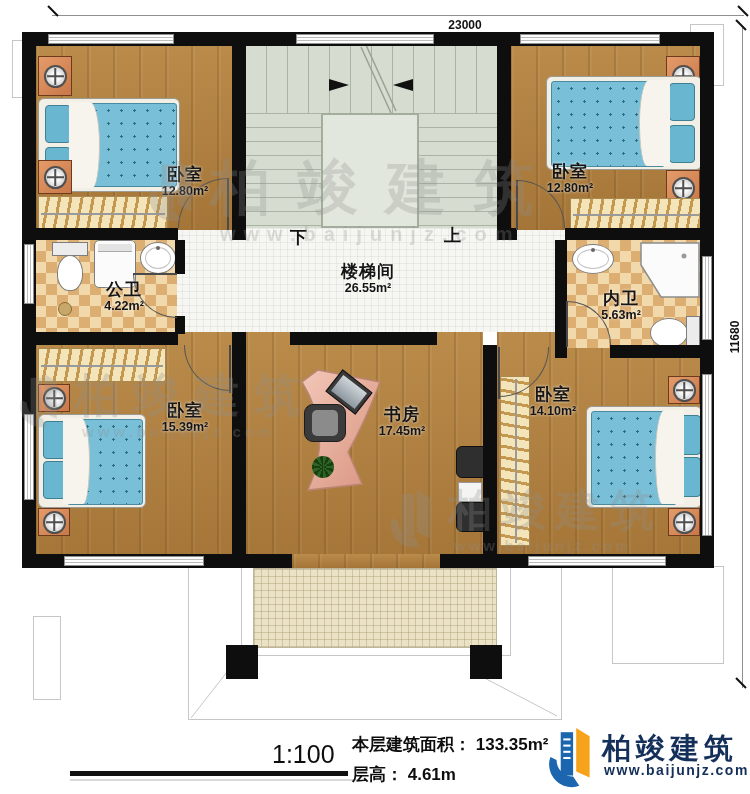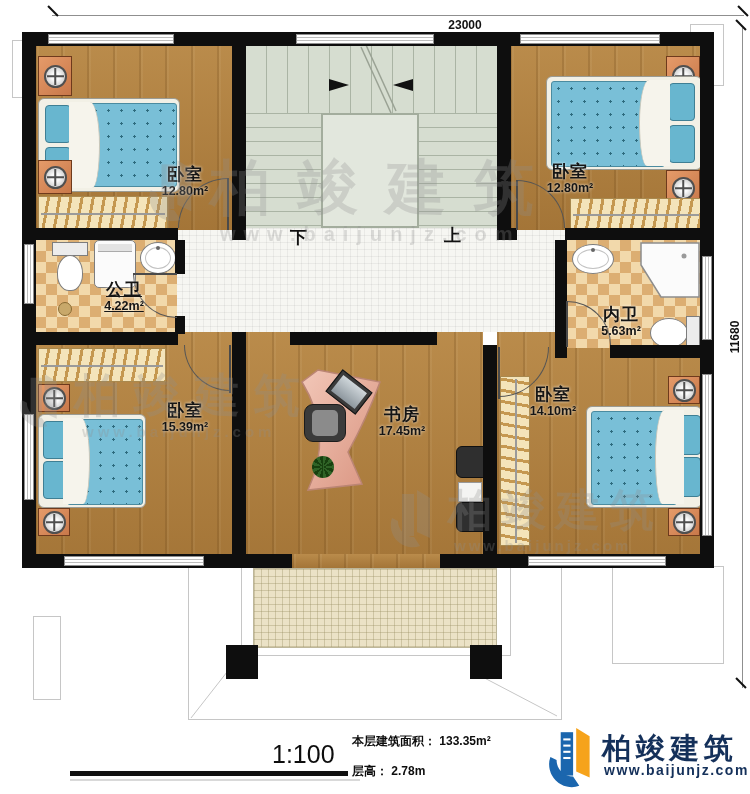--- a/index.html
+++ b/index.html
@@ -77,21 +77,21 @@
   .tick{position:absolute;width:14px;height:2px;background:#111;transform:rotate(45deg);z-index:7;}
   .dimtext{position:absolute;font-size:12px;font-weight:700;color:#111;z-index:7;text-align:center;}
   .eave{position:absolute;border:1px solid #c6c6c6;z-index:4;}
   
   .wm{position:absolute;z-index:50;color:#8f8f8f;opacity:.27;font-weight:700;pointer-events:none;white-space:nowrap;display:flex;align-items:flex-start;gap:8px;}
   .wm .wm-name{line-height:1;}
   .wm .wm-web{line-height:1;margin-top:6px;}
   
   .tb-title{position:absolute;left:72px;top:729px;font-size:37px;font-weight:700;letter-spacing:2px;color:#0d0d0d;z-index:60;}
   .tb-scale{position:absolute;left:272px;top:740px;font-size:25px;font-weight:500;color:#0d0d0d;z-index:60;}
-  .tb-row{position:absolute;font-size:12px;font-weight:700;color:#0d0d0d;z-index:60;}
+  .tb-row{position:absolute;font-size:17px;font-weight:700;color:#0d0d0d;z-index:60;}
   .brand-name{position:absolute;left:602px;top:729px;font-size:29px;font-weight:900;color:#14305a;letter-spacing:5px;z-index:60;}
   .brand-web{position:absolute;left:604px;top:762px;font-size:14px;font-weight:700;color:#14305a;letter-spacing:1.5px;z-index:60;}
 </style>
 </head>
 <body>
 
 <div class="canvas">
 
   <div class="eave" style="left:188px;top:566px;width:372px;height:152px;"></div>
   <div class="eave" style="left:33px;top:616px;width:26px;height:82px;"></div>
@@ -270,25 +270,29 @@
   <div class="abs leaf" style="left:498px;top:347px;width:2px;height:52px;"></div>
 
   <div class="rlabel" style="left:140px;top:166px;width:90px;">
     <div class="nm">卧室</div>
     <div class="ar">12.80m²</div>
   </div>
   <div class="rlabel" style="left:525px;top:163px;width:90px;">
     <div class="nm">卧室</div>
     <div class="ar">12.80m²</div>
   </div>
-  <div class="rlabel" style="left:79px;top:281px;width:90px;text-decoration:underline;">
+  <div class="rlabel" style="left:318px;top:263px;width:100px;">
+    <div class="nm">楼梯间</div>
+    <div class="ar">26.55m²</div>
+  </div>
+  <div class="rlabel" style="left:79px;top:281px;width:90px;">
     <div class="nm">公卫</div>
     <div class="ar">4.22m²</div>
   </div>
-  <div class="rlabel" style="left:576px;top:306px;width:90px;">
+  <div class="rlabel" style="left:576px;top:290px;width:90px;">
     <div class="nm">内卫</div>
     <div class="ar">5.63m²</div>
   </div>
   <div class="rlabel" style="left:140px;top:402px;width:90px;">
     <div class="nm">卧室</div>
     <div class="ar">15.39m²</div>
   </div>
   <div class="rlabel" style="left:357px;top:406px;width:90px;">
     <div class="nm">书房</div>
     <div class="ar">17.45m²</div>
@@ -334,21 +338,21 @@
 
   <div class="abs" style="left:70px;top:771px;width:278px;height:5px;background:#111;z-index:60;"></div>
   <div class="abs" style="left:70px;top:779px;width:290px;height:2px;background:#d9d9d9;z-index:60;"></div>
   <div class="tb-scale">1:100</div>
   <div class="tb-row" style="left:352px;top:733px;">
     <span>本层建筑面积：</span>
     <span>133.35m²</span>
   </div>
   <div class="tb-row" style="left:352px;top:763px;">
     <span>层高：</span>
-    <span>2.78m</span>
+    <span>4.61m</span>
   </div>
   <svg class="abs" style="left:540px;top:726px;z-index:60;" width="60" height="64" viewBox="0 0 58 62">
     <path d="M10 30 A22 22 0 0 0 38 58 L32 49 A16 16 0 0 1 16 33 Z" fill="#1b66ae"></path>
     <rect x="20" y="6" width="12" height="42" fill="#1b66ae"></rect>
     <g fill="#ffffff">
       <rect x="22.5" y="12" width="7" height="2"></rect>
         <rect x="22.5" y="18" width="7" height="2"></rect>
       <rect x="22.5" y="24" width="7" height="2"></rect>
         <rect x="22.5" y="30" width="7" height="2"></rect>
     </g>

